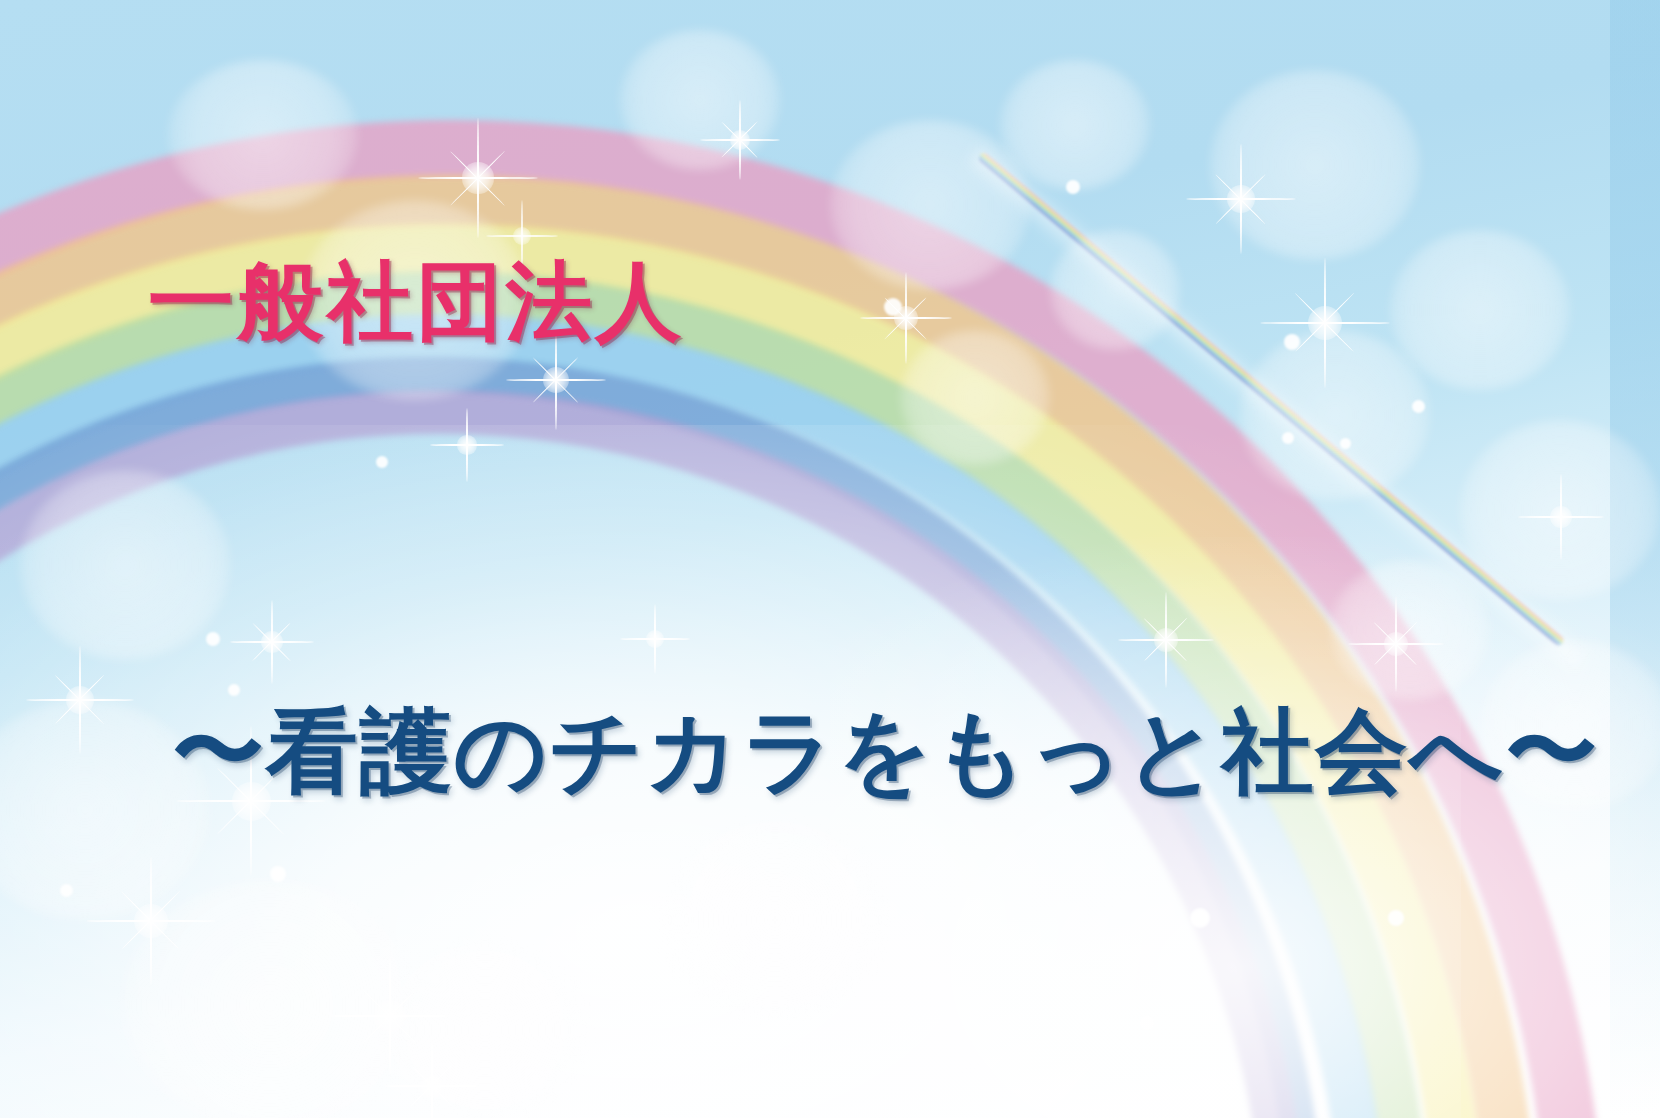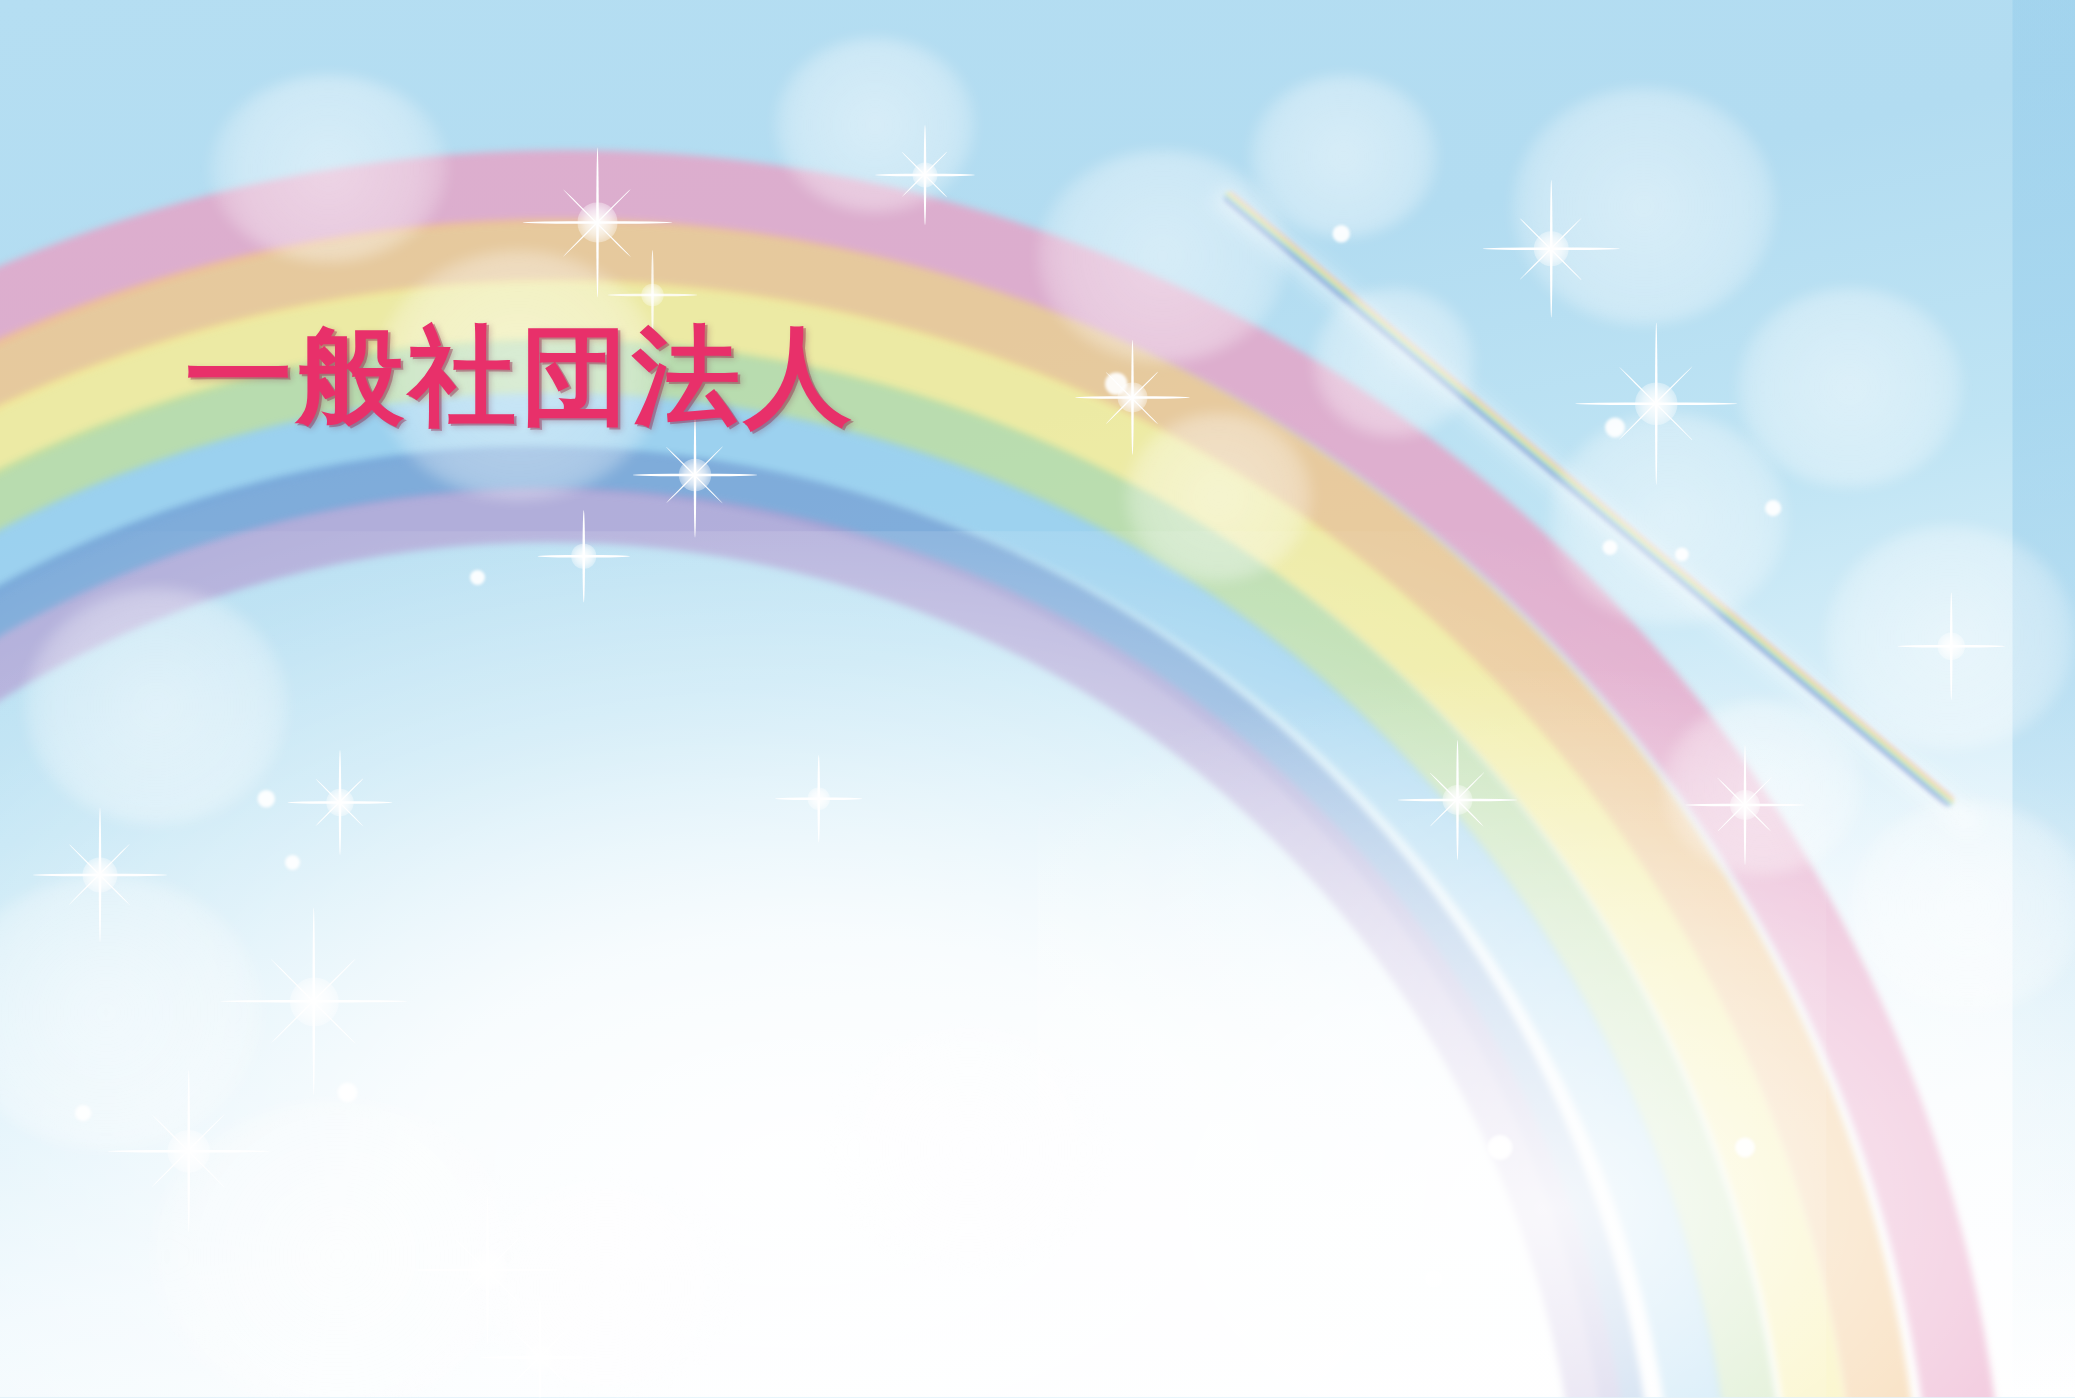--- a/index.html
+++ b/index.html
@@ -406,15 +406,16 @@
         <i class="d1"></i>
         <i class="d2"></i>
         <i class="core"></i>
       </div>
   </div>
 
   <div class="text-layer">
     <div id="org-type" class="jp">一般社団法人</div>
 
 
+    <div id="tagline" class="jp">〜看護のチカラをもっと社会へ〜</div>
   </div>
 
 </div>
 
 </body></html>

